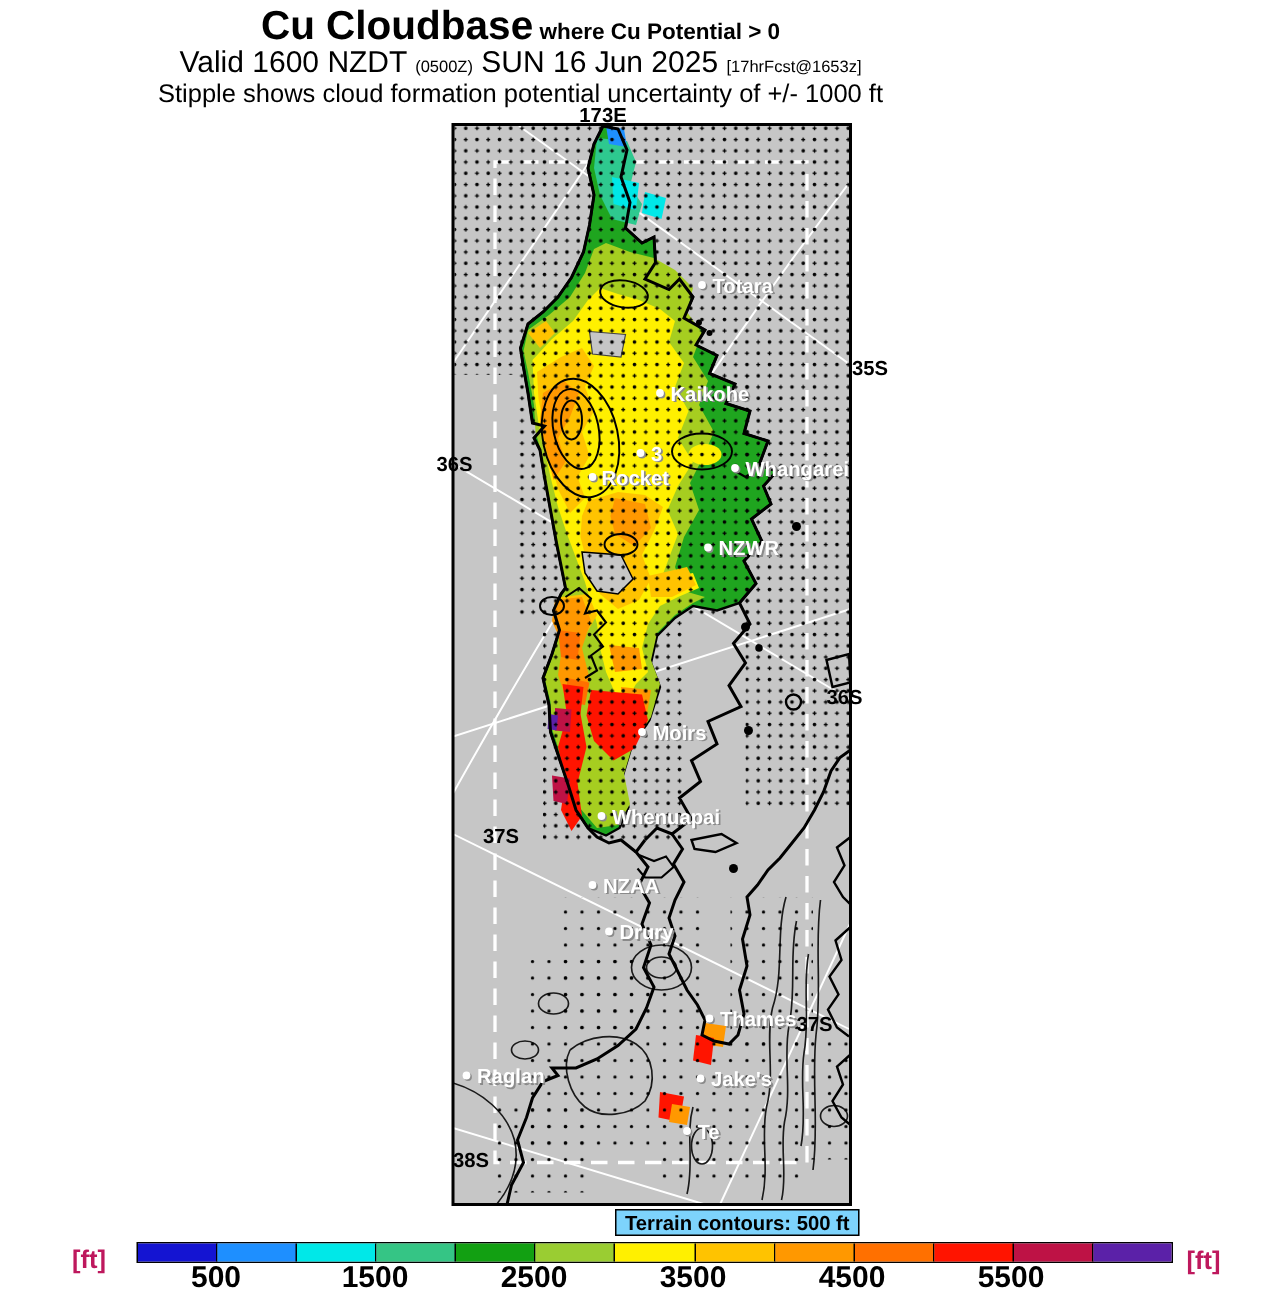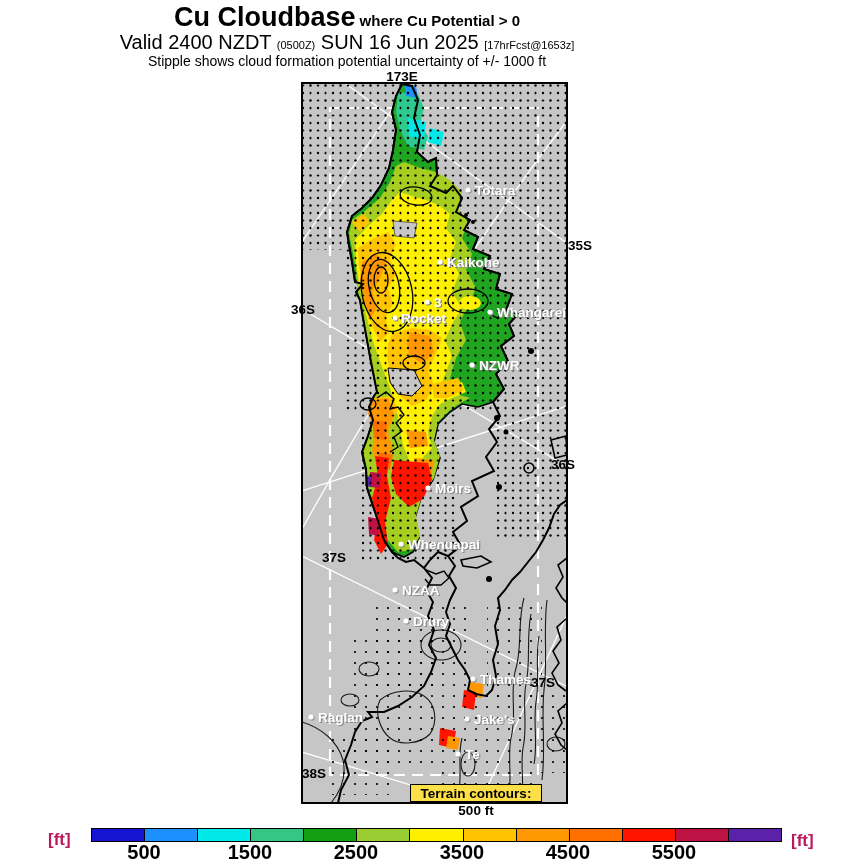--- a/index.html
+++ b/index.html
@@ -2,41 +2,41 @@
 <html><head>
 <meta charset="utf-8">
 <style>
   html,body{margin:0;padding:0;background:#fff;}
   body{width:850px;height:860px;position:relative;font-family:"Liberation Sans",sans-serif;overflow:hidden;}
   .hdr{position:absolute;left:0;width:694px;text-align:center;color:#000;}
   #hdr1{top:2px;font-size:27px;font-weight:bold;}
   #hdr1 .suffix{font-size:15px;font-weight:bold;}
   #hdr2{top:31px;font-size:20px;}
   #hdr2 .small{font-size:11px;}
-  #hdr3{top:53px;font-size:14px;}
-  #terrain-box{position:absolute;left:410px;top:784px;width:132px;height:18px;background:#fde047;border:1.6px solid #000;
+  #hdr3{top:53px;font-size:17px;}
+  #terrain-box{position:absolute;left:410px;top:806px;width:163px;height:18px;background:#7dd3fc;border:1.6px solid #000;
     font-size:13.5px;font-weight:600;text-align:center;line-height:17px;color:#000;box-sizing:border-box;}
   #colorbar{position:absolute;left:91px;top:828px;width:689px;height:12px;display:flex;border:1px solid #000;box-sizing:content-box;}
   .cb-seg{flex:1 1 0;border-right:1px solid #000;}
   .cb-seg:last-child{border-right:none;}
   #cb-ticks{position:absolute;left:0;top:841px;width:850px;height:28px;}
   .cb-tick{position:absolute;transform:translateX(-50%);font-size:20px;font-weight:bold;color:#000;}
   .ft-unit{position:absolute;font-size:17px;font-weight:bold;color:#be185d;}
   #ft-left{left:48px;top:830px;}
   #ft-right{left:791px;top:831px;}
   #map-svg{position:absolute;left:0;top:0;}
 </style>
 </head>
 <body>
 
 <div class="hdr" id="hdr1">
   <span>Cu Cloudbase</span><span class="suffix"> where Cu Potential &gt; 0</span>
 </div>
 <div class="hdr" id="hdr2">
-  <span>Valid 2400 NZDT </span><span class="small">(0500Z)</span><span> SUN 16 Jun 2025 </span><span class="small">[17hrFcst@1653z]</span>
+  <span>Valid 1600 NZDT </span><span class="small">(0500Z)</span><span> SUN 16 Jun 2025 </span><span class="small">[17hrFcst@1653z]</span>
 </div>
 <div class="hdr" id="hdr3">Stipple shows cloud formation potential uncertainty of +/- 1000 ft</div>
 
 <svg id="map-svg" width="850" height="860" viewBox="0 0 850 860">
   <defs>
     <pattern id="stipDense" patternUnits="userSpaceOnUse" width="15" height="15">
       <circle cx="3" cy="3" r="1.2" fill="#000"></circle>
       <circle cx="10.5" cy="10.5" r="1.2" fill="#000"></circle>
       <rect x="9.2" y="2.6" width="2.6" height="0.9" fill="#000"></rect>
       <rect x="10.05" y="1.75" width="0.9" height="2.6" fill="#000"></rect>

